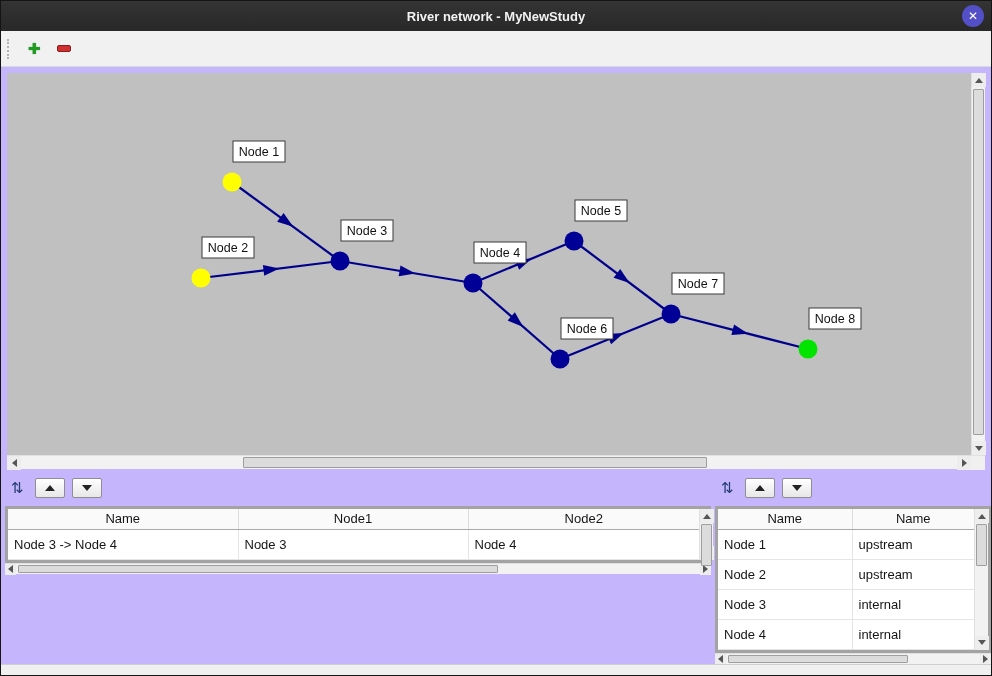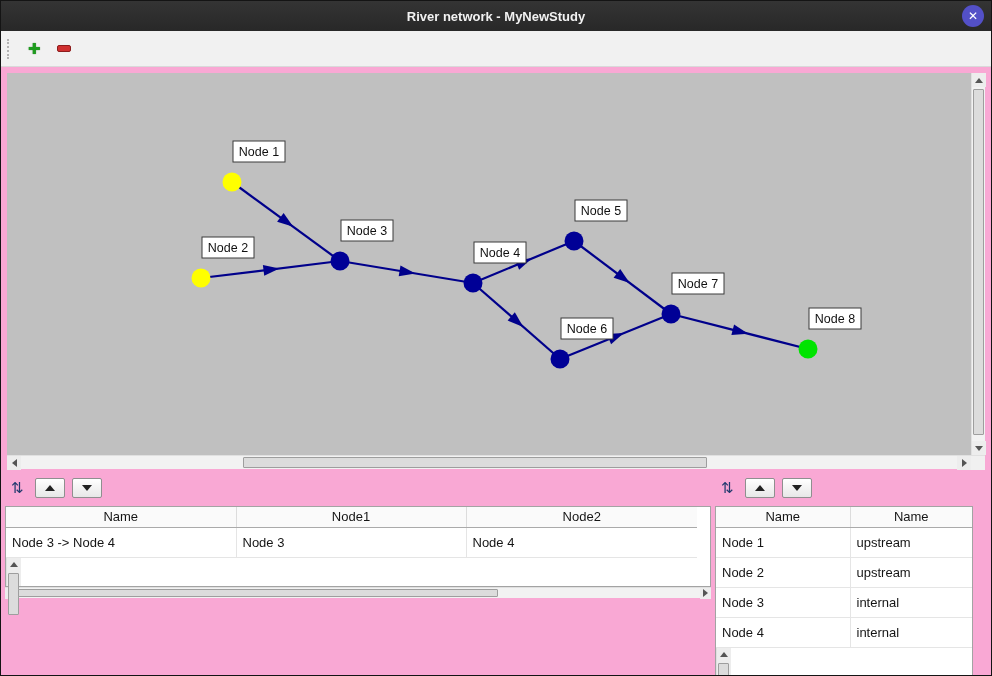--- a/index.html
+++ b/index.html
@@ -1,19 +1,19 @@
 <!DOCTYPE html>
 <html><head>
 <meta charset="utf-8">
 <style>
   * { box-sizing: border-box; }
   html,body { margin:0; padding:0; background:#777; font-family:"Liberation Sans", sans-serif; }
   .window {
     position:relative; width:992px; height:676px;
-    background:#f9a8d4; border:1px solid #141414;
+    background:#c4b5fd; border:1px solid #141414;
     display:flex; flex-direction:column; overflow:hidden;
   }
   
   .titlebar {
     height:30px; background:linear-gradient(#343434,#282828);
     display:flex; align-items:center; justify-content:center; position:relative;
     flex:0 0 auto;
   }
   .titlebar .title { color:#f2f2f2; font-size:13px; font-weight:bold; }
   .closebtn {
@@ -55,21 +55,21 @@
   .right-pane { margin-left:4px; }
   .pane-toolbar { height:26px; margin:6px 0 5px 2px; display:flex; align-items:center; gap:7px; }
   .sortbtn { background:transparent; border:none; font-size:15px; color:#223a6e; padding:1px 4px; line-height:16px; }
   .arrbtn {
     width:30px; height:20px; border:1px solid #8f8f8f; border-radius:2px;
     background:linear-gradient(#ffffff,#e7e7e7); display:flex; align-items:center; justify-content:center;
   }
   .arrbtn .tri-up, .arrbtn .tri-down { border-left-width:5px; border-right-width:5px; }
   .arrbtn .tri-up { border-bottom:6px solid #222; }
   .arrbtn .tri-down { border-top:6px solid #222; }
-  .table-wrap { display:flex; border:1px solid #a3a3a3; background:#fff;flex-direction:column; }
+  .table-wrap { display:flex; border:3px solid #a3a3a3; background:#fff; }
   table { border-collapse:collapse; table-layout:fixed; background:#fff; font-size:13px; color:#151515; }
   #branches-table { width:691px; }
   #nodes-table { width:256px; }
   th { font-weight:normal; height:20px; background:#fafafa; border-right:1px solid #dcdcdc; border-bottom:1px solid #aaa; font-size:13px; }
   th:last-child { border-right:none; }
   td { height:30px; padding:0 6px; border-right:1px solid #e5e5e5; border-bottom:1px solid #e5e5e5; white-space:nowrap; overflow:hidden; }
   td:last-child { border-right:none; }
   #branches-table th:nth-child(1), #branches-table td:nth-child(1) { width:230px; }
   #branches-table th:nth-child(2), #branches-table td:nth-child(2) { width:230px; }
   #branches-table th:nth-child(3), #branches-table td:nth-child(3) { width:231px; }

